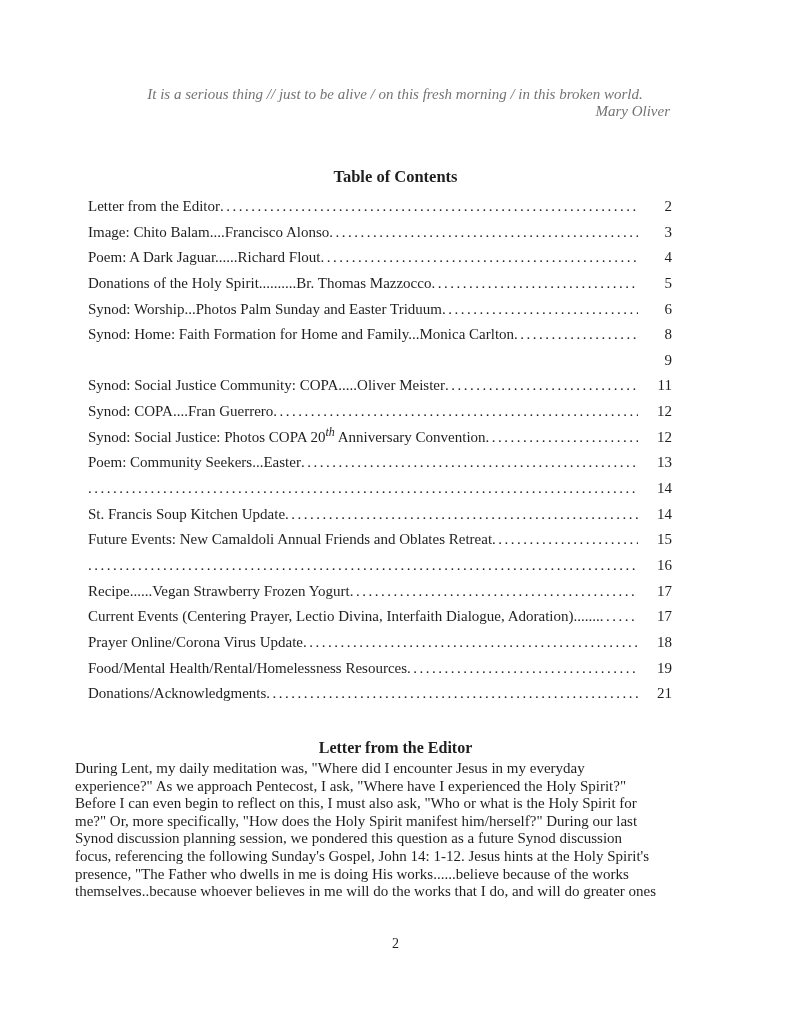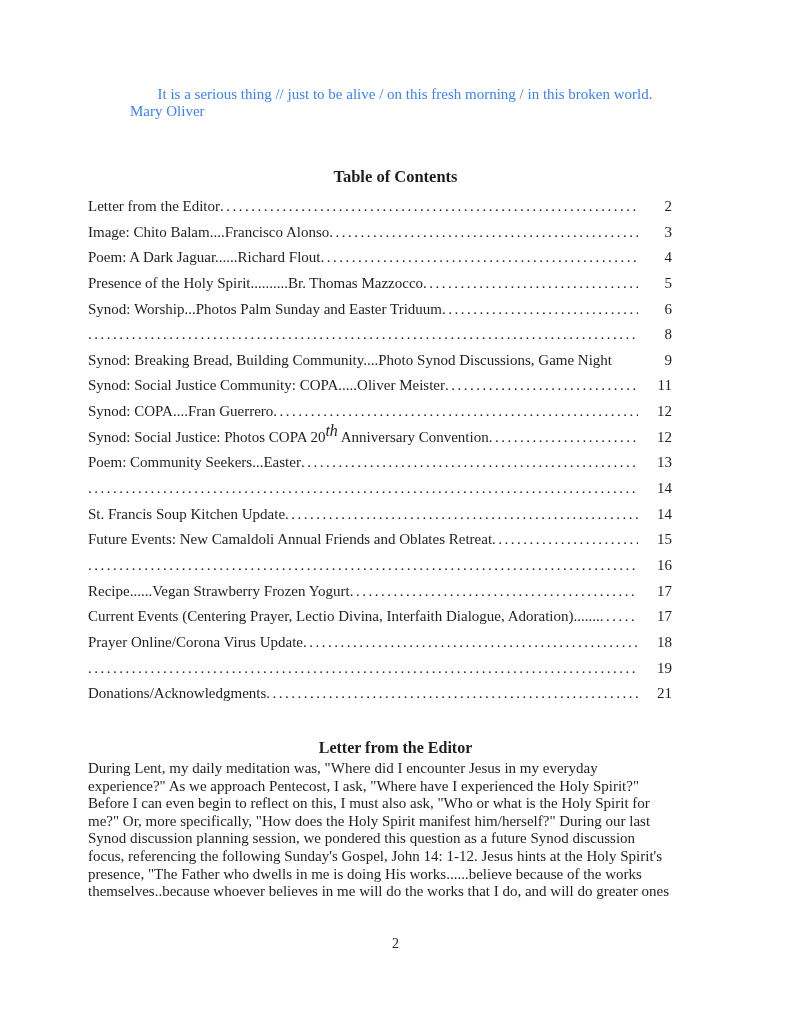--- a/index.html
+++ b/index.html
@@ -5,52 +5,52 @@
   html, body { margin: 0; padding: 0; }
   body {
     width: 791px; height: 1023px;
     background: #ffffff;
     position: relative;
     font-family: "Liberation Serif", serif;
     color: #1f1f1f;
     overflow: hidden;
   }
   .epigraph {
-    position: absolute; top: 86px; left: 130px; width: 550px;
-    color: #3b82f6;
+    position: absolute; top: 86px; left: 120px; width: 550px;
+    font-style: italic; color: #737373;
     font-size: 15px; line-height: 17px;
   }
   .epigraph-quote { text-align: center; }
-  .epigraph-attribution { }
+  .epigraph-attribution { text-align: right; }
 
   .toc-title {
     position: absolute; top: 167px; left: 0; width: 791px;
     text-align: center; font-weight: bold; font-size: 16.5px;
   }
   .toc-list {
     position: absolute; top: 198px; left: 88px; width: 584px;
     list-style: none; margin: 0; padding: 0;
     font-size: 15px;
   }
   .toc-list li { display: flex; align-items: baseline; height: 25.65px; }
   .t-text { white-space: nowrap; flex: 0 0 auto; }
   .t-it, .t-it2 { }
-  sup.t-sup { font-style: italic; font-size: 16px; line-height: 0; font-family: Liberation Serif, serif; }
+  sup.t-sup { font-style: italic; font-size: 12px; line-height: 0; font-family: Liberation Serif, serif; }
   .t-leader {
     flex: 1 1 auto; min-width: 0; overflow: hidden;
     white-space: nowrap; letter-spacing: 2.5px;
   }
   .t-page { flex: 0 0 auto; min-width: 28px; text-align: right; padding-left: 6px; }
 
   .letter-title {
     position: absolute; top: 739px; left: 0; width: 791px;
     text-align: center; font-weight: bold; font-size: 16px;
   }
   .letter-body {
-    position: absolute; top: 760px; left: 88px; width: 640px;
+    position: absolute; top: 760px; left: 75px; width: 640px;
     font-size: 15px; line-height: 17.6px;
     white-space: pre-line;
   }
   .page-footer {
     position: absolute; top: 936px; left: 0; width: 791px;
     text-align: center; font-size: 14px;
   }
 </style>
 </head>
 <body>
@@ -72,35 +72,35 @@
     <span class="t-text"><span class="t-pre">Image: Chito Balam....</span><span class="t-it">Francisco Alonso</span><sup class="t-sup"></sup><span class="t-it2"></span></span>
     <span class="t-leader">........................................................................................................................................................................................................</span>
     <span class="t-page">3</span>
   </li>
     <li>
     <span class="t-text"><span class="t-pre">Poem: A Dark Jaguar......</span><span class="t-it">Richard Flout</span><sup class="t-sup"></sup><span class="t-it2"></span></span>
     <span class="t-leader">........................................................................................................................................................................................................</span>
     <span class="t-page">4</span>
   </li>
     <li>
-    <span class="t-text"><span class="t-pre">Presence of the Holy Spirit..........</span><span class="t-it">Br. Thomas Mazzocco</span><sup class="t-sup"></sup><span class="t-it2"></span></span>
+    <span class="t-text"><span class="t-pre">Donations of the Holy Spirit..........</span><span class="t-it">Br. Thomas Mazzocco</span><sup class="t-sup"></sup><span class="t-it2"></span></span>
     <span class="t-leader">........................................................................................................................................................................................................</span>
     <span class="t-page">5</span>
   </li>
     <li>
     <span class="t-text"><span class="t-pre">Synod: Worship...</span><span class="t-it">Photos Palm Sunday and Easter Triduum</span><sup class="t-sup"></sup><span class="t-it2"></span></span>
     <span class="t-leader">........................................................................................................................................................................................................</span>
     <span class="t-page">6</span>
   </li>
     <li>
+    <span class="t-text"><span class="t-pre">Synod: Home: Faith Formation for Home and Family...</span><span class="t-it">Monica Carlton</span><sup class="t-sup"></sup><span class="t-it2"></span></span>
     <span class="t-leader">........................................................................................................................................................................................................</span>
     <span class="t-page">8</span>
   </li>
     <li>
-    <span class="t-text"><span class="t-pre">Synod: Breaking Bread, Building Community....</span><span class="t-it">Photo Synod Discussions, Game Night</span><sup class="t-sup"></sup><span class="t-it2"></span></span>
     <span class="t-leader"></span>
     <span class="t-page">9</span>
   </li>
     <li>
     <span class="t-text"><span class="t-pre">Synod: Social Justice Community: COPA.....</span><span class="t-it">Oliver Meister</span><sup class="t-sup"></sup><span class="t-it2"></span></span>
     <span class="t-leader">........................................................................................................................................................................................................</span>
     <span class="t-page">11</span>
   </li>
     <li>
     <span class="t-text"><span class="t-pre">Synod: COPA....</span><span class="t-it">Fran Guerrero</span><sup class="t-sup"></sup><span class="t-it2"></span></span>
@@ -144,20 +144,21 @@
     <span class="t-text"><span class="t-pre">Current Events (Centering Prayer, Lectio Divina, Interfaith Dialogue, Adoration).......</span><span class="t-it"></span><sup class="t-sup"></sup><span class="t-it2"></span></span>
     <span class="t-leader">........................................................................................................................................................................................................</span>
     <span class="t-page">17</span>
   </li>
     <li>
     <span class="t-text"><span class="t-pre">Prayer Online/Corona Virus Update</span><span class="t-it"></span><sup class="t-sup"></sup><span class="t-it2"></span></span>
     <span class="t-leader">........................................................................................................................................................................................................</span>
     <span class="t-page">18</span>
   </li>
     <li>
+    <span class="t-text"><span class="t-pre">Food/Mental Health/Rental/Homelessness Resources</span><span class="t-it"></span><sup class="t-sup"></sup><span class="t-it2"></span></span>
     <span class="t-leader">........................................................................................................................................................................................................</span>
     <span class="t-page">19</span>
   </li>
     <li>
     <span class="t-text"><span class="t-pre">Donations/Acknowledgments</span><span class="t-it"></span><sup class="t-sup"></sup><span class="t-it2"></span></span>
     <span class="t-leader">........................................................................................................................................................................................................</span>
     <span class="t-page">21</span>
   </li>
   </ul>
 

